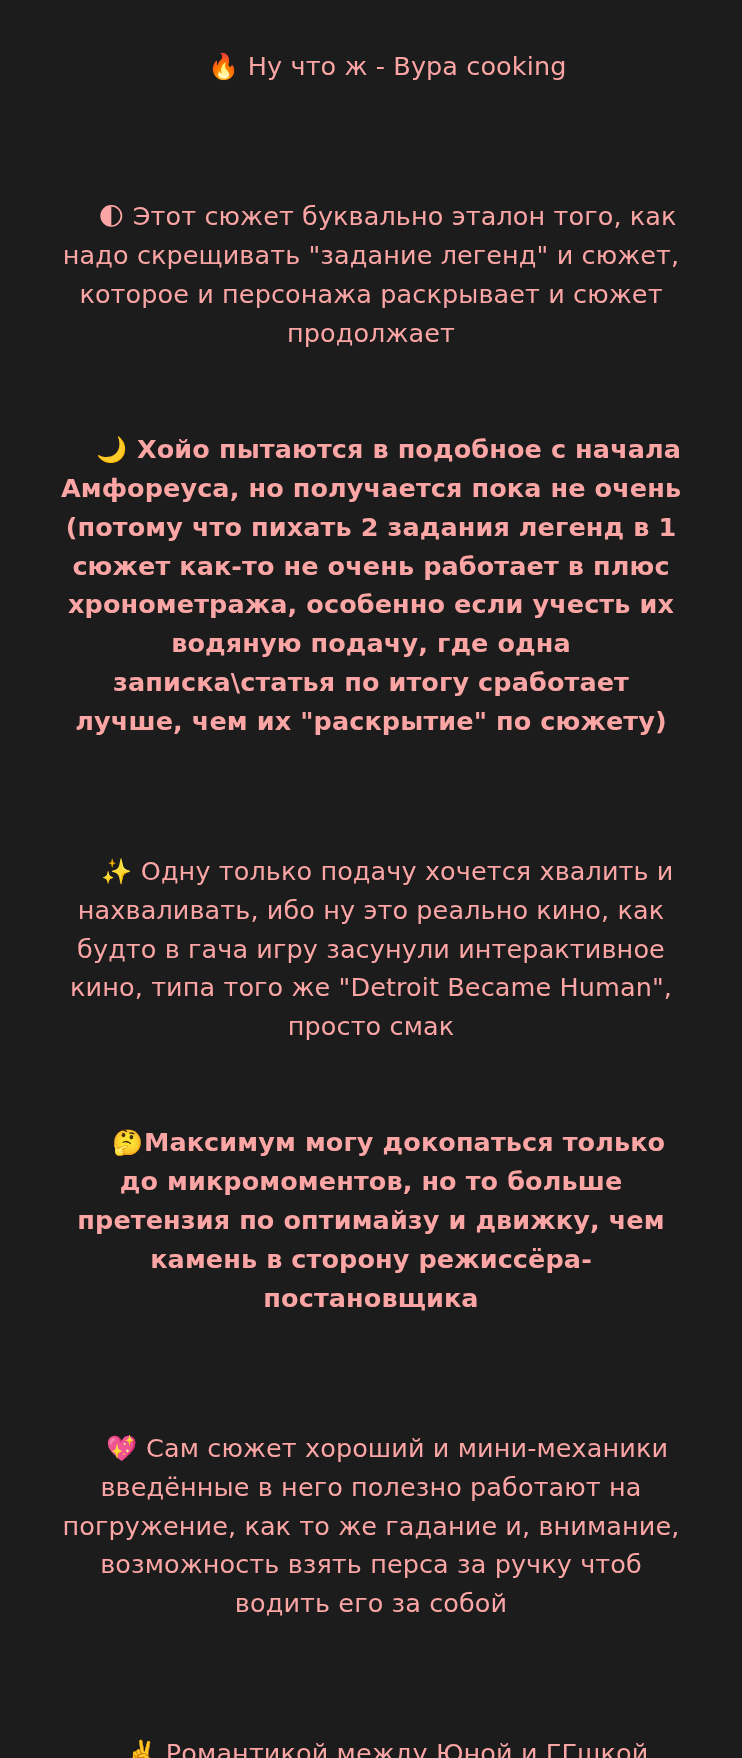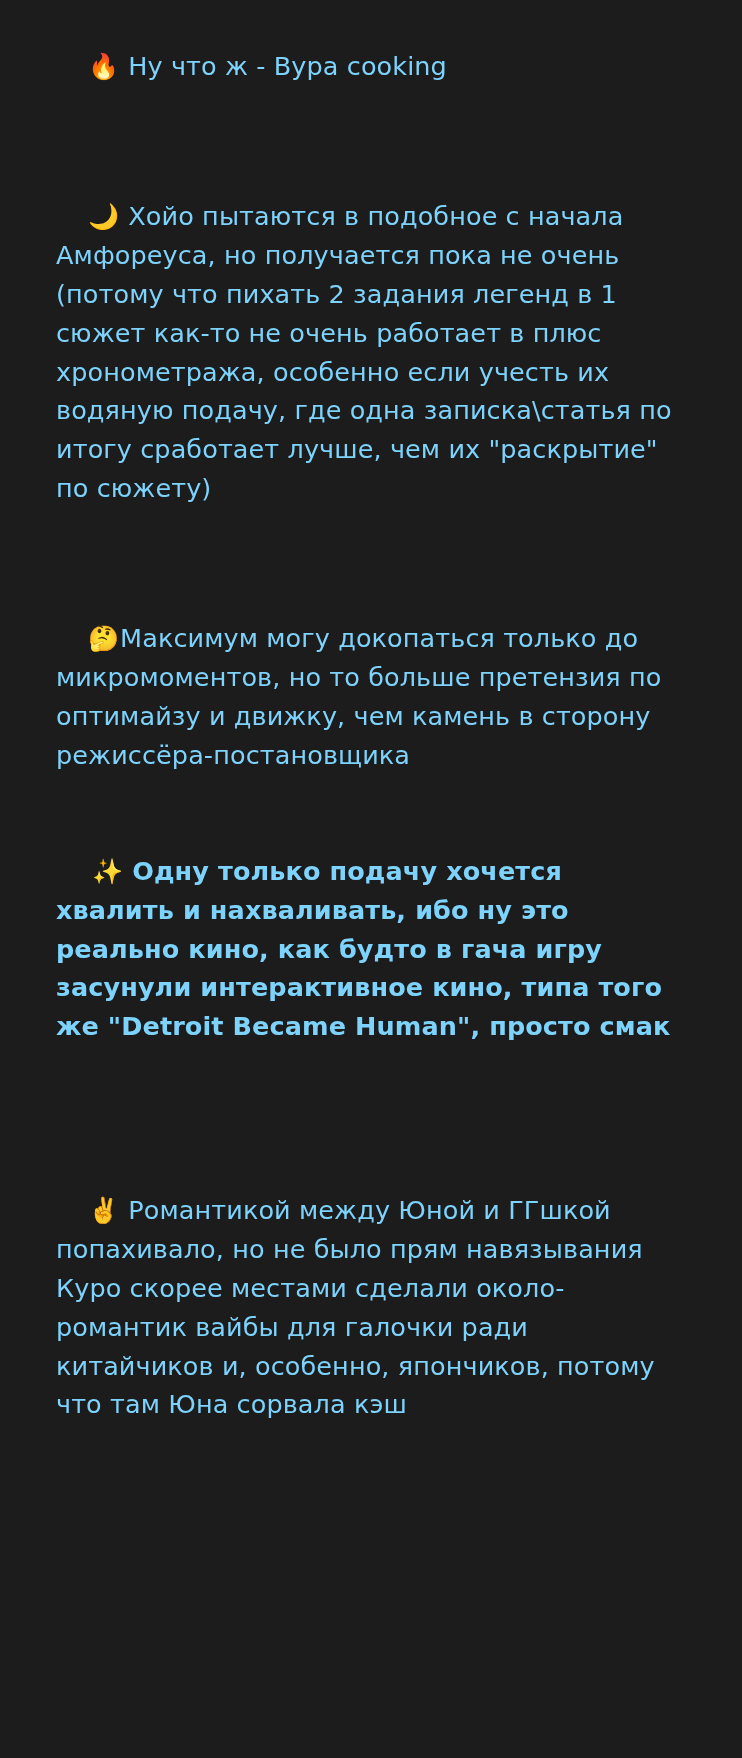--- a/index.html
+++ b/index.html
@@ -19,24 +19,25 @@
     min-height: 1758px;
     box-sizing: border-box;
     padding: 0 56px 0 56px;
     background: #1c1c1c;
     position: relative;
   }
   .para {
     font-size: 25.5px;
     line-height: 1.52;
     letter-spacing: 0.1px;
-    color: #7dd3fc;
+    color: #fca5a5;
     margin: 0;
     white-space: pre-wrap;
     word-wrap: break-word;
+    text-align: center;
   }
   .para + .para {
     margin-top: 0px;
     font-weight: bold;
   }
   .spacer-lg { height: 34px; }
   .top-pad { height: 8px; }
   .emoji {
     font-family: "DejaVu Sans", sans-serif;
     font-size: 25px;
@@ -48,37 +49,43 @@
 <div class="post">
 
   <div class="top-pad"></div>
 
   <p class="para">
     <span class="emoji">🔥</span><span> Ну что ж - Bypa cooking</span>
   </p>
 
   <div class="spacer-lg"></div>
 
+  <p class="para">
+    <span class="emoji">🌓</span><span> Этот сюжет буквально эталон того, как надо скрещивать "задание легенд" и сюжет, которое и персонажа раскрывает и сюжет продолжает</span>
+  </p>
 
   <p class="para">
     <span class="emoji">🌙</span><span> Хойо пытаются в подобное с начала Амфореуса, но получается пока не очень (потому что пихать 2 задания легенд в 1 сюжет как-то не очень работает в плюс хронометража, особенно если учесть их водяную подачу, где одна записка\статья по итогу сработает лучше, чем их "раскрытие" по сюжету)</span>
   </p>
 
   <div class="spacer-lg"></div>
 
   <p class="para">
-    <span class="emoji">🤔</span><span>Максимум могу докопаться только до микромоментов, но то больше претензия по оптимайзу и движку, чем камень в сторону режиссёра-постановщика</span>
+    <span class="emoji">✨</span><span> Одну только подачу хочется хвалить и нахваливать, ибо ну это реально кино, как будто в гача игру засунули интерактивное кино, типа того же "Detroit Became Human", просто смак</span>
   </p>
 
   <p class="para">
-    <span class="emoji">✨</span><span> Одну только подачу хочется хвалить и нахваливать, ибо ну это реально кино, как будто в гача игру засунули интерактивное кино, типа того же "Detroit Became Human", просто смак</span>
+    <span class="emoji">🤔</span><span>Максимум могу докопаться только до микромоментов, но то больше претензия по оптимайзу и движку, чем камень в сторону режиссёра-постановщика</span>
   </p>
 
   <div class="spacer-lg"></div>
 
+  <p class="para">
+    <span class="emoji">💖</span><span> Сам сюжет хороший и мини-механики введённые в него полезно работают на погружение, как то же гадание и, внимание, возможность взять перса за ручку чтоб водить его за собой</span>
+  </p>
 
   <div class="spacer-lg"></div>
 
   <p class="para">
     <span class="emoji">✌️</span><span> Романтикой между Юной и ГГшкой попахивало, но не было прям навязывания
 Куро скорее местами сделали около-романтик вайбы для галочки ради китайчиков и, особенно, япончиков, потому что там Юна сорвала кэш</span>
   </p>
 
 </div>
 

